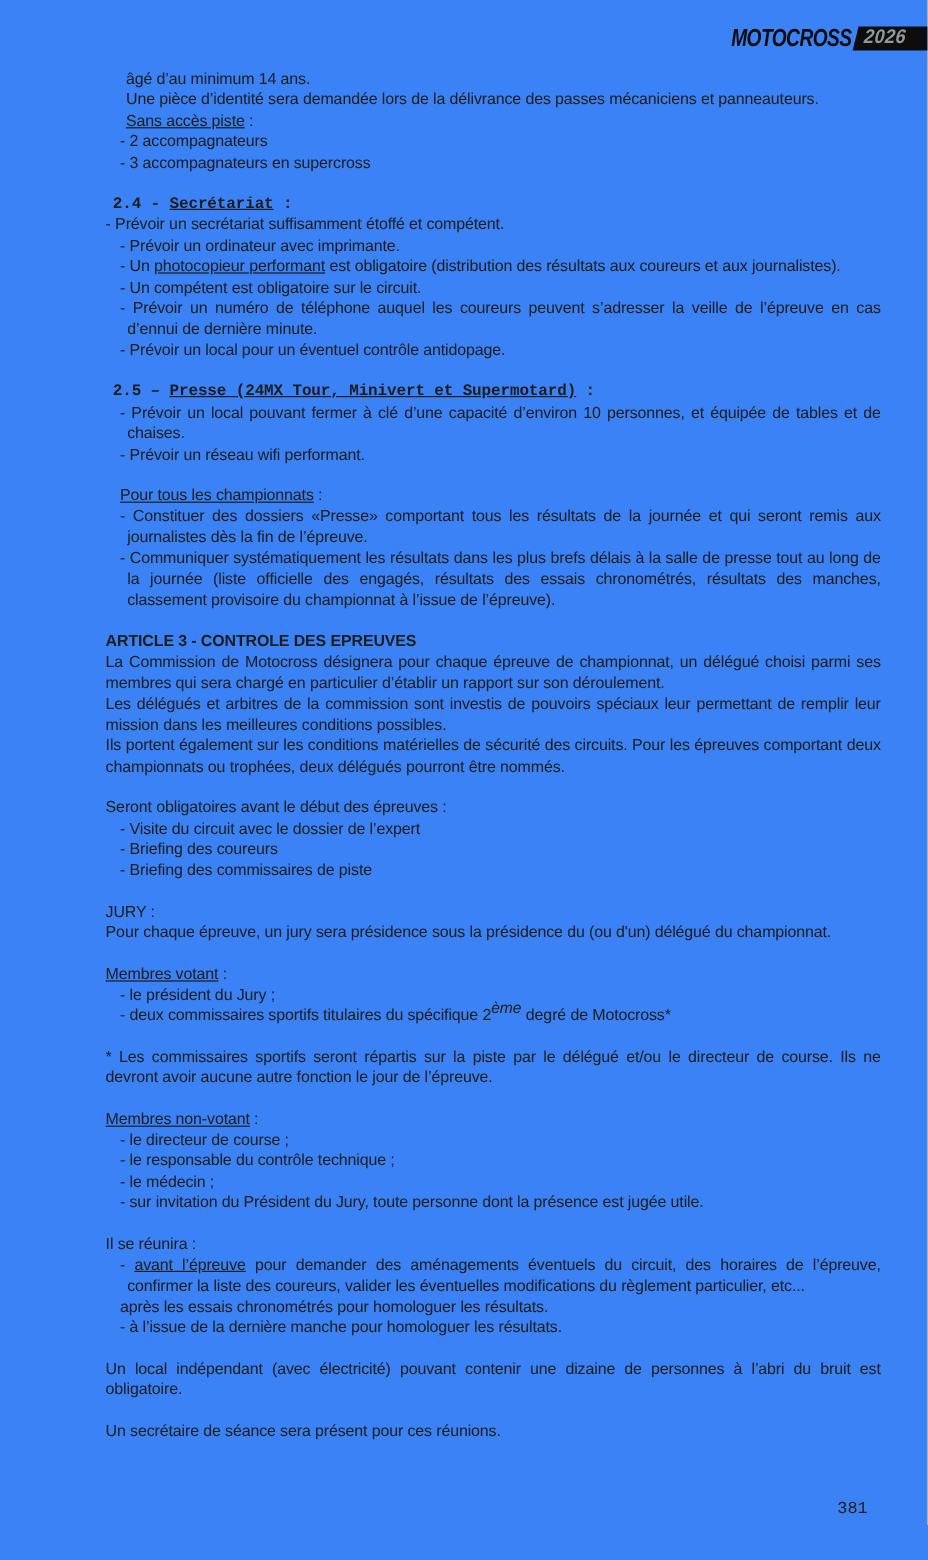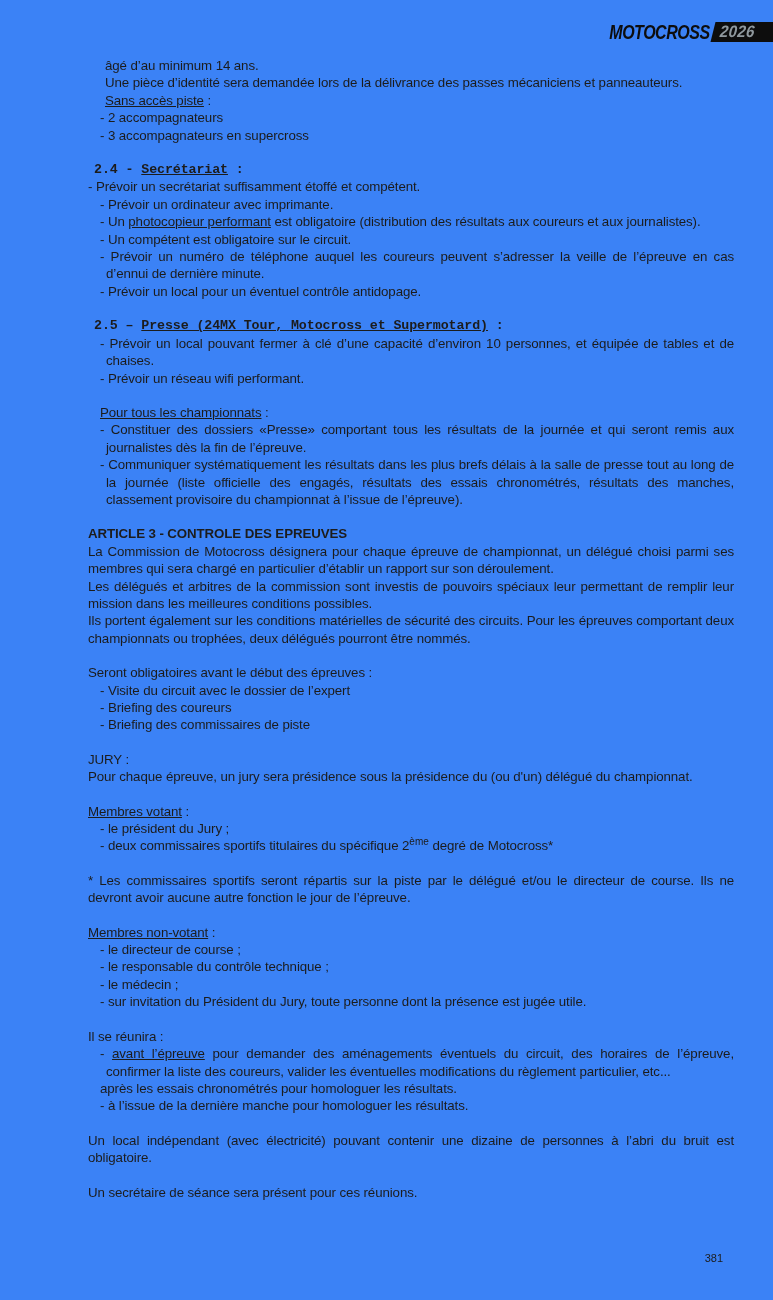--- a/index.html
+++ b/index.html
@@ -13,42 +13,42 @@
   .content { position:absolute; left:88px; top:57px; width:646px; }
   .blk { margin-top:17px; }
   .blk:first-child { margin-top:0; }
   .i1 { margin-left:12px; }
   .i2 { margin-left:17px; }
   .hd { font-weight:bold; margin-left:6px;font-family:Liberation Mono, monospace; }
   .hd0 { font-weight:bold; }
   .just { text-align:justify; }
   .hang { margin-left:12px; padding-left:6px; text-indent:-6px; }
   .u { text-decoration:underline; }
-  sup.deg { font-size:10px; vertical-align:super; line-height:0; letter-spacing:0; }
+  sup.deg { font-size:13px; vertical-align:super; line-height:0; letter-spacing:0;font-style:italic; }
 
   
   .logo { position:absolute; top:21px; right:0; height:21px; display:flex; align-items:center; }
   .logo-brand {
     display:inline-block; font-weight:bold; font-style:italic;
     font-size:20.5px; letter-spacing:-0.6px; color:#0d0d0d;
     transform:scaleX(0.78); transform-origin:right center; margin-right:3px;
     white-space:nowrap;
   }
   .logo-badge {
     display:flex; align-items:center; background:#0d0d0d;
     height:20px; width:72px; padding-left:7px; box-sizing:border-box;
     transform:skewX(-14deg); margin-right:-12px;
   }
   .logo-year {
     display:inline-block; color:#8f989d; font-weight:bold;
     font-size:16.5px; letter-spacing:0.3px; transform:scaleX(0.92);
     transform-origin:left center; white-space:nowrap;
   }
 
-  .page-number { position:absolute; top:1250px; right:50px; font-size:11px; letter-spacing:0; }
+  .page-number { position:absolute; top:1250px; right:50px; font-size:14px; letter-spacing:0;font-family:Liberation Mono, monospace; }
 </style>
 </head>
 <body>
 
 <div class="page">
 
   <div class="logo">
     <span class="logo-brand">MOTOCROSS</span>
     <span class="logo-badge">
       <span class="logo-year">2026</span>
@@ -69,21 +69,21 @@
       <div class="hd"><span>2.4 - </span><span class="u">Secrétariat</span><span> :</span></div>
       <div>- Prévoir un secrétariat suffisamment étoffé et compétent.</div>
       <div class="i1">- Prévoir un ordinateur avec imprimante.</div>
       <div class="i1"><span>- Un </span><span class="u">photocopieur performant</span><span> est obligatoire (distribution des résultats aux coureurs et aux journalistes).</span></div>
       <div class="i1">- Un compétent est obligatoire sur le circuit.</div>
       <div class="hang just">- Prévoir un numéro de téléphone auquel les coureurs peuvent s’adresser la veille de l’épreuve en cas d’ennui de dernière minute.</div>
       <div class="i1">- Prévoir un local pour un éventuel contrôle antidopage.</div>
     </div>
 
     <div class="blk">
-      <div class="hd"><span>2.5 – </span><span class="u">Presse (24MX Tour, Motocross et Supermotard)</span><span> :</span></div>
+      <div class="hd"><span>2.5 – </span><span class="u">Presse (24MX Tour, Minivert et Supermotard)</span><span> :</span></div>
       <div class="hang just">- Prévoir un local pouvant fermer à clé d’une capacité d’environ 10 personnes, et équipée de tables et de chaises.</div>
       <div class="i1">- Prévoir un réseau wifi performant.</div>
     </div>
 
     <div class="blk">
       <div class="i1"><span class="u">Pour tous les championnats</span><span> :</span></div>
       <div class="hang just">- Constituer des dossiers «Presse» comportant tous les résultats de la journée et qui seront remis aux journalistes dès la fin de l’épreuve.</div>
       <div class="hang just">- Communiquer systématiquement les résultats dans les plus brefs délais à la salle de presse tout au long de la journée (liste officielle des engagés, résultats des essais chronométrés, résultats des manches, classement provisoire du championnat à l’issue de l’épreuve).</div>
     </div>
 

